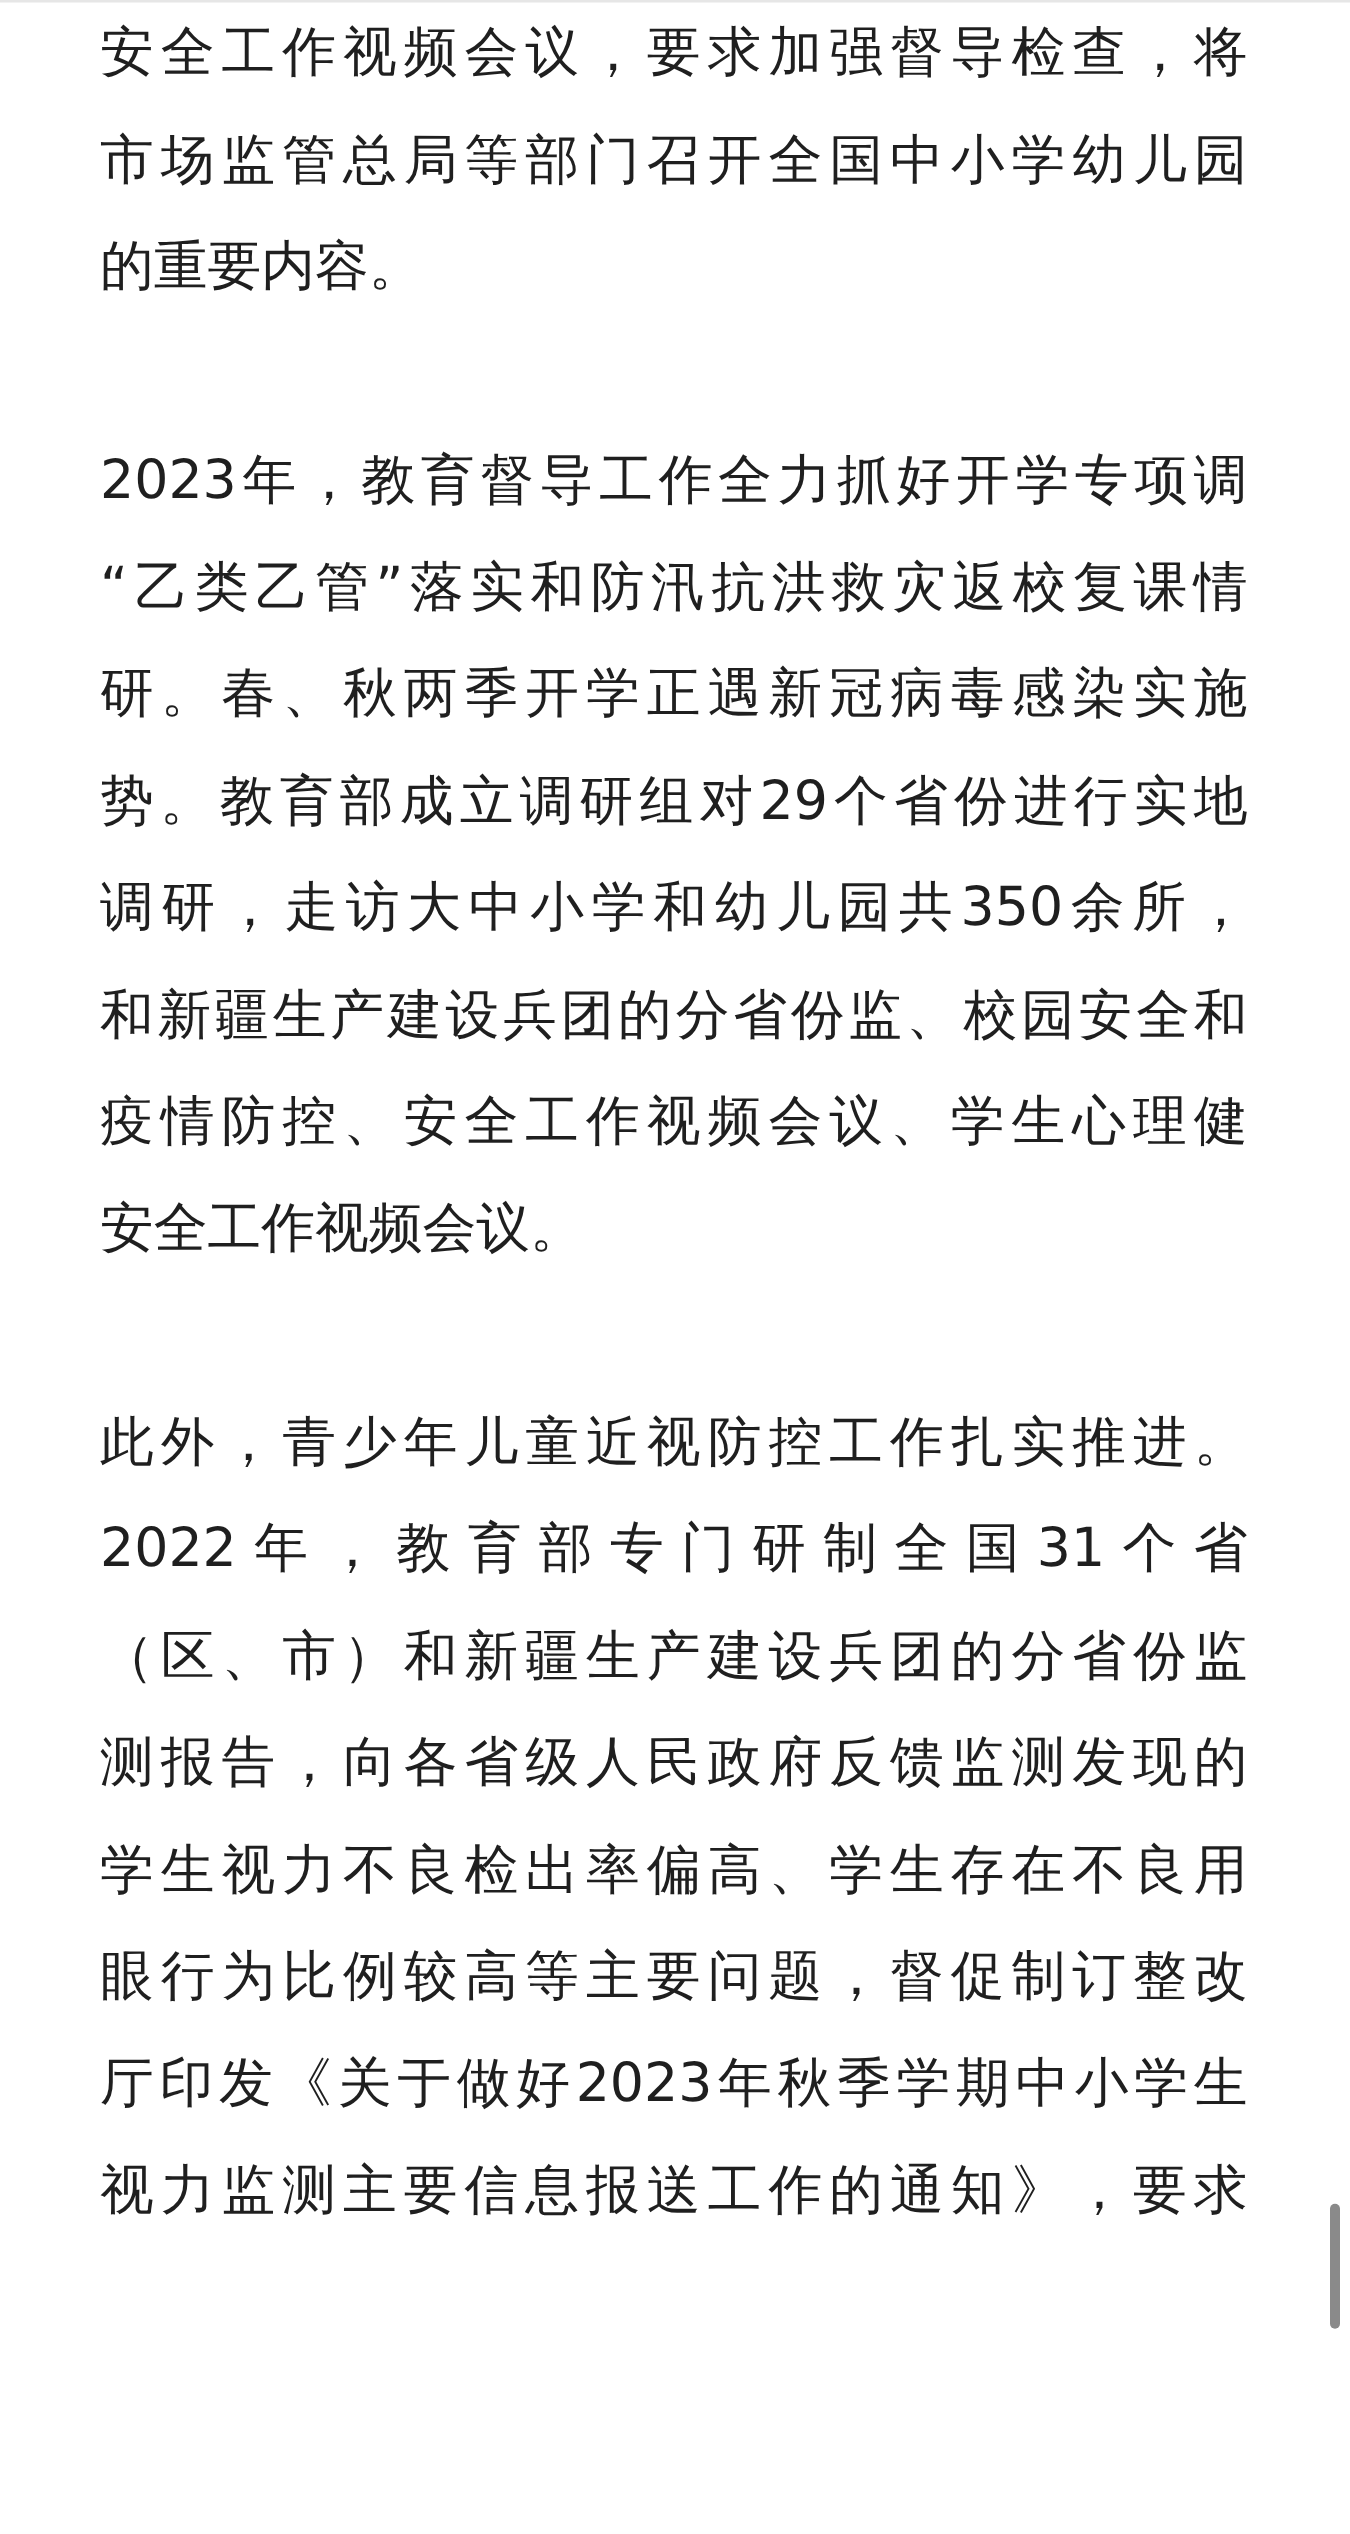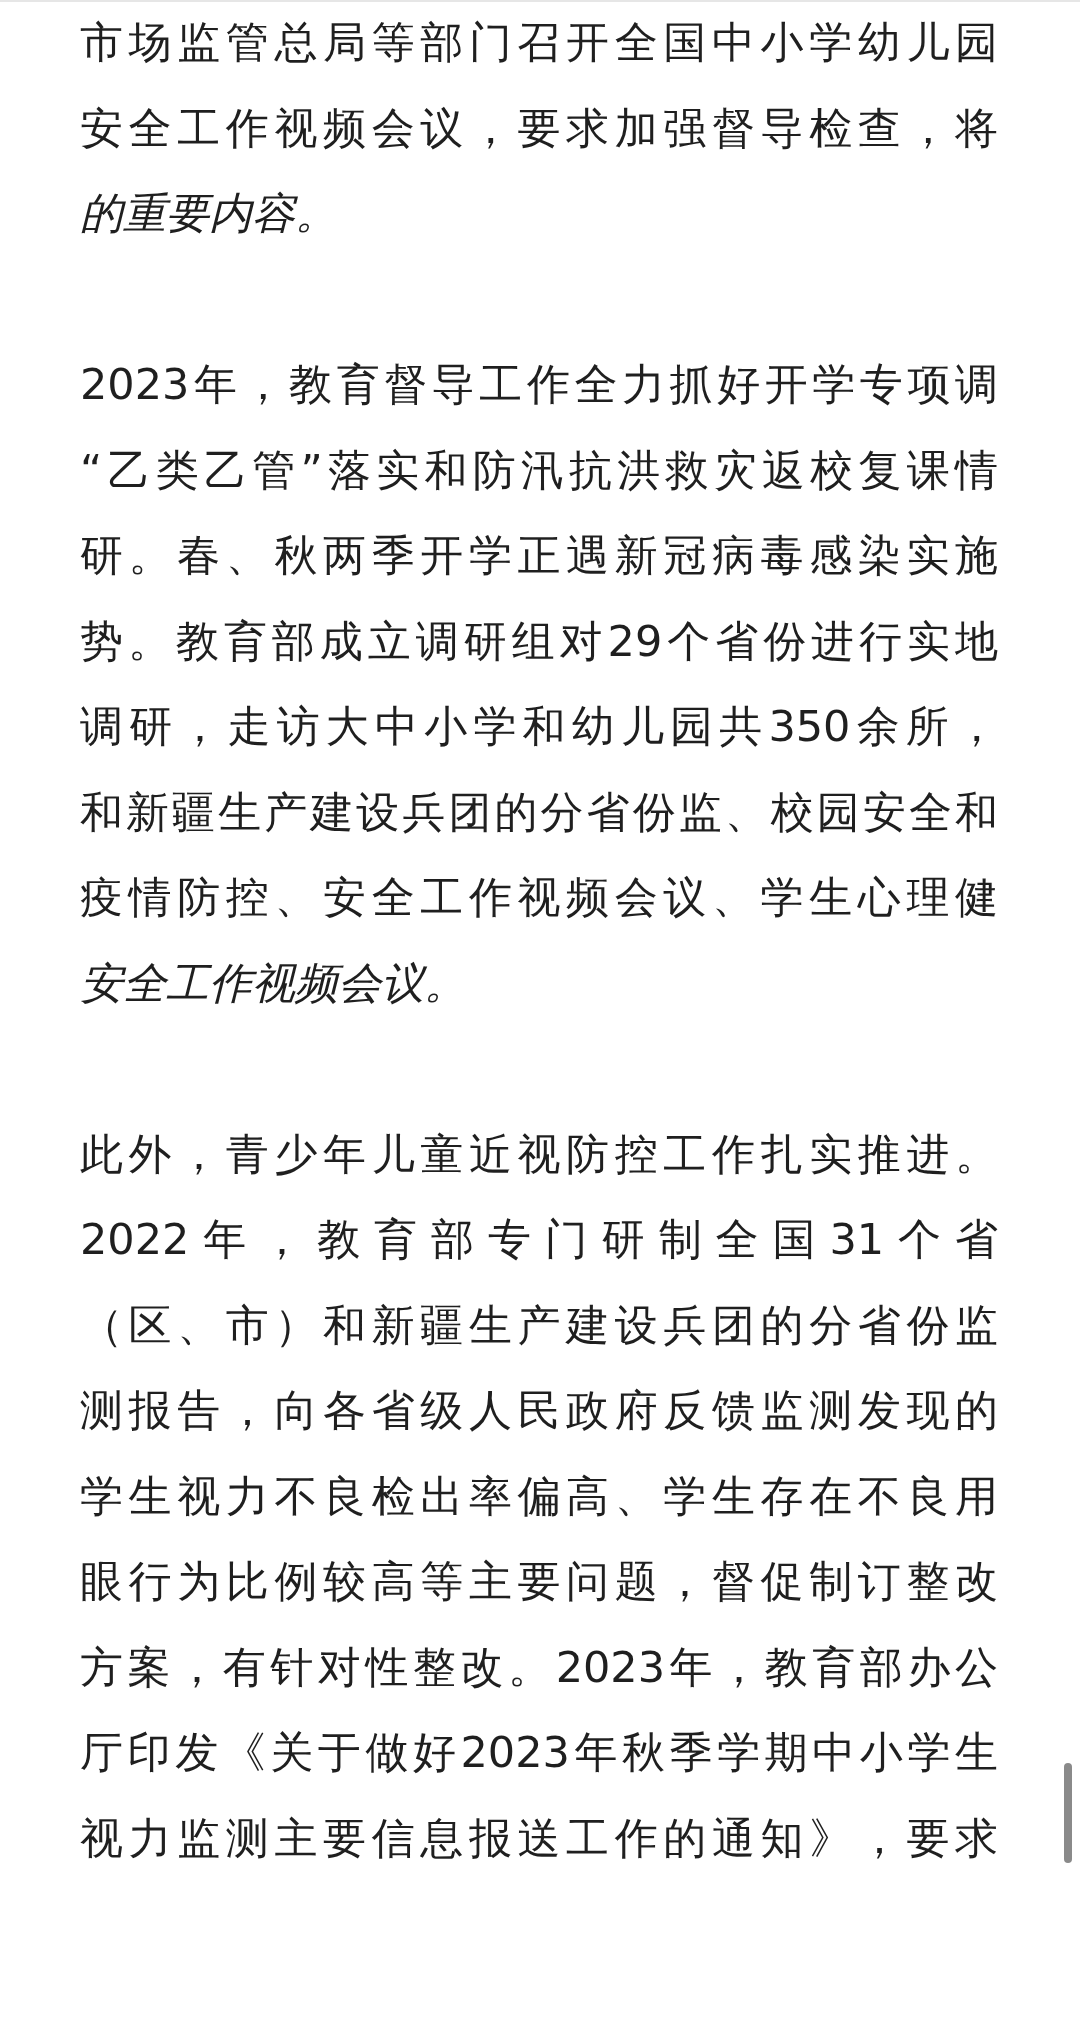--- a/index.html
+++ b/index.html
@@ -36,21 +36,20 @@
   .line {
     display: block;
     height: 85.5px;
     white-space: nowrap;
     text-align: justify;
     text-align-last: justify;
     overflow: visible;
   }
   .line.last {
     text-align-last: left;
-    font-style: italic;
   }
   .scrollbar-track {
     position: absolute;
     right: 0;
     top: 0;
     width: 20px;
     height: 2027px;
   }
   .scrollbar-thumb {
     position: absolute;
@@ -62,22 +61,22 @@
     background: #8a8a8a;
   }
 </style>
 </head>
 <body>
 
 <div class="top-rule"></div>
 
 <div class="article">
   <div class="para">
+    <span class="line">安全工作视频会议，要求加强督导检查，将</span>
     <span class="line">市场监管总局等部门召开全国中小学幼儿园</span>
-    <span class="line">安全工作视频会议，要求加强督导检查，将</span>
     <span class="line last">的重要内容。</span>
   </div>
 
   <div class="para">
     <span class="line">2023年，教育督导工作全力抓好开学专项调</span>
     <span class="line">“乙类乙管”落实和防汛抗洪救灾返校复课情</span>
     <span class="line">研。春、秋两季开学正遇新冠病毒感染实施</span>
     <span class="line">势。教育部成立调研组对29个省份进行实地</span>
     <span class="line">调研，走访大中小学和幼儿园共350余所，</span>
     <span class="line">和新疆生产建设兵团的分省份监、校园安全和</span>
@@ -85,21 +84,20 @@
     <span class="line last">安全工作视频会议。</span>
   </div>
 
   <div class="para">
     <span class="line">此外，青少年儿童近视防控工作扎实推进。</span>
     <span class="line">2022年，教育部专门研制全国31个省</span>
     <span class="line">（区、市）和新疆生产建设兵团的分省份监</span>
     <span class="line">测报告，向各省级人民政府反馈监测发现的</span>
     <span class="line">学生视力不良检出率偏高、学生存在不良用</span>
     <span class="line">眼行为比例较高等主要问题，督促制订整改</span>
-    <span class="line">方案，有针对性整改。2023年，教育部办公</span>
     <span class="line">厅印发《关于做好2023年秋季学期中小学生</span>
     <span class="line">视力监测主要信息报送工作的通知》，要求</span>
   </div>
 </div>
 
 <div class="scrollbar-track">
   <div class="scrollbar-thumb"></div>
 </div>
 
 </body></html>

